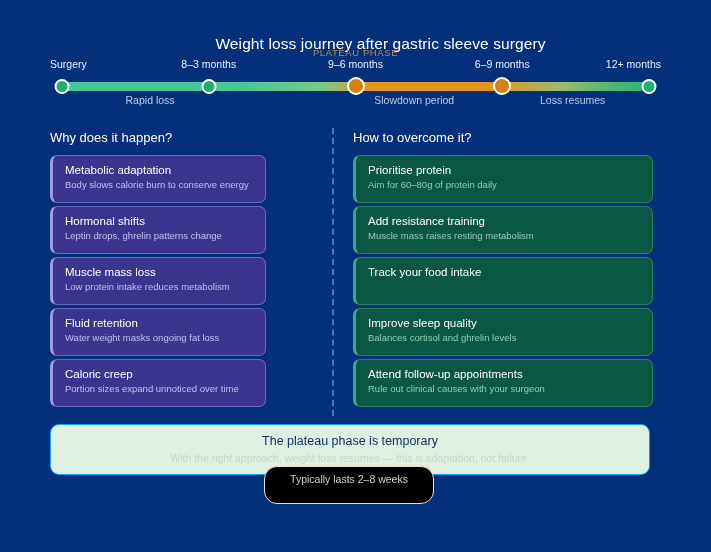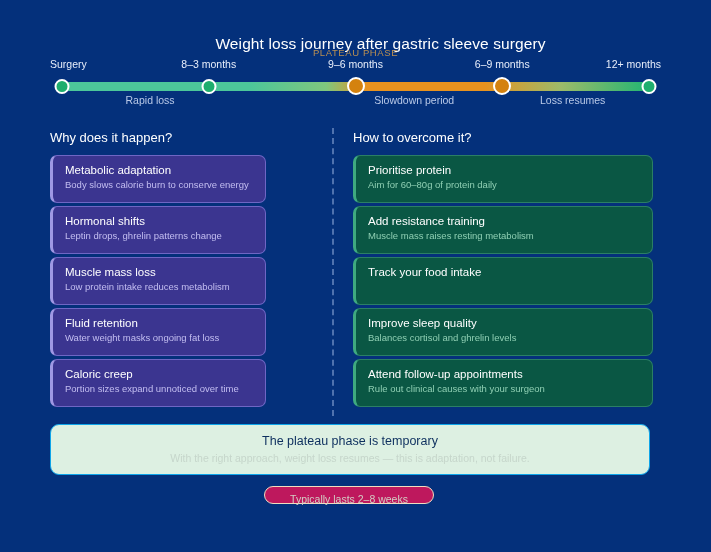--- a/index.html
+++ b/index.html
@@ -174,25 +174,25 @@
   }
   .banner-sub {
     font-size: 10.5px;
     color: #c6d6cb;
     line-height: 16px;
   }
 
   .pill {
     position: absolute;
     left: 264px;
-    top: 486px;
+    top: 466px;
     width: 170px;
-    height: 18px;
-    box-sizing: border-box;
-    background: #be185d;
+    height: 38px;
+    box-sizing: border-box;
+    background: #000000;
     border: 1px solid #f0dcc0;
     border-radius: 13px;
     text-align: center;
     line-height: 24px;
     font-size: 10.5px;
     color: #d3cdc4;
   }
 </style>
 </head>
 <body>

